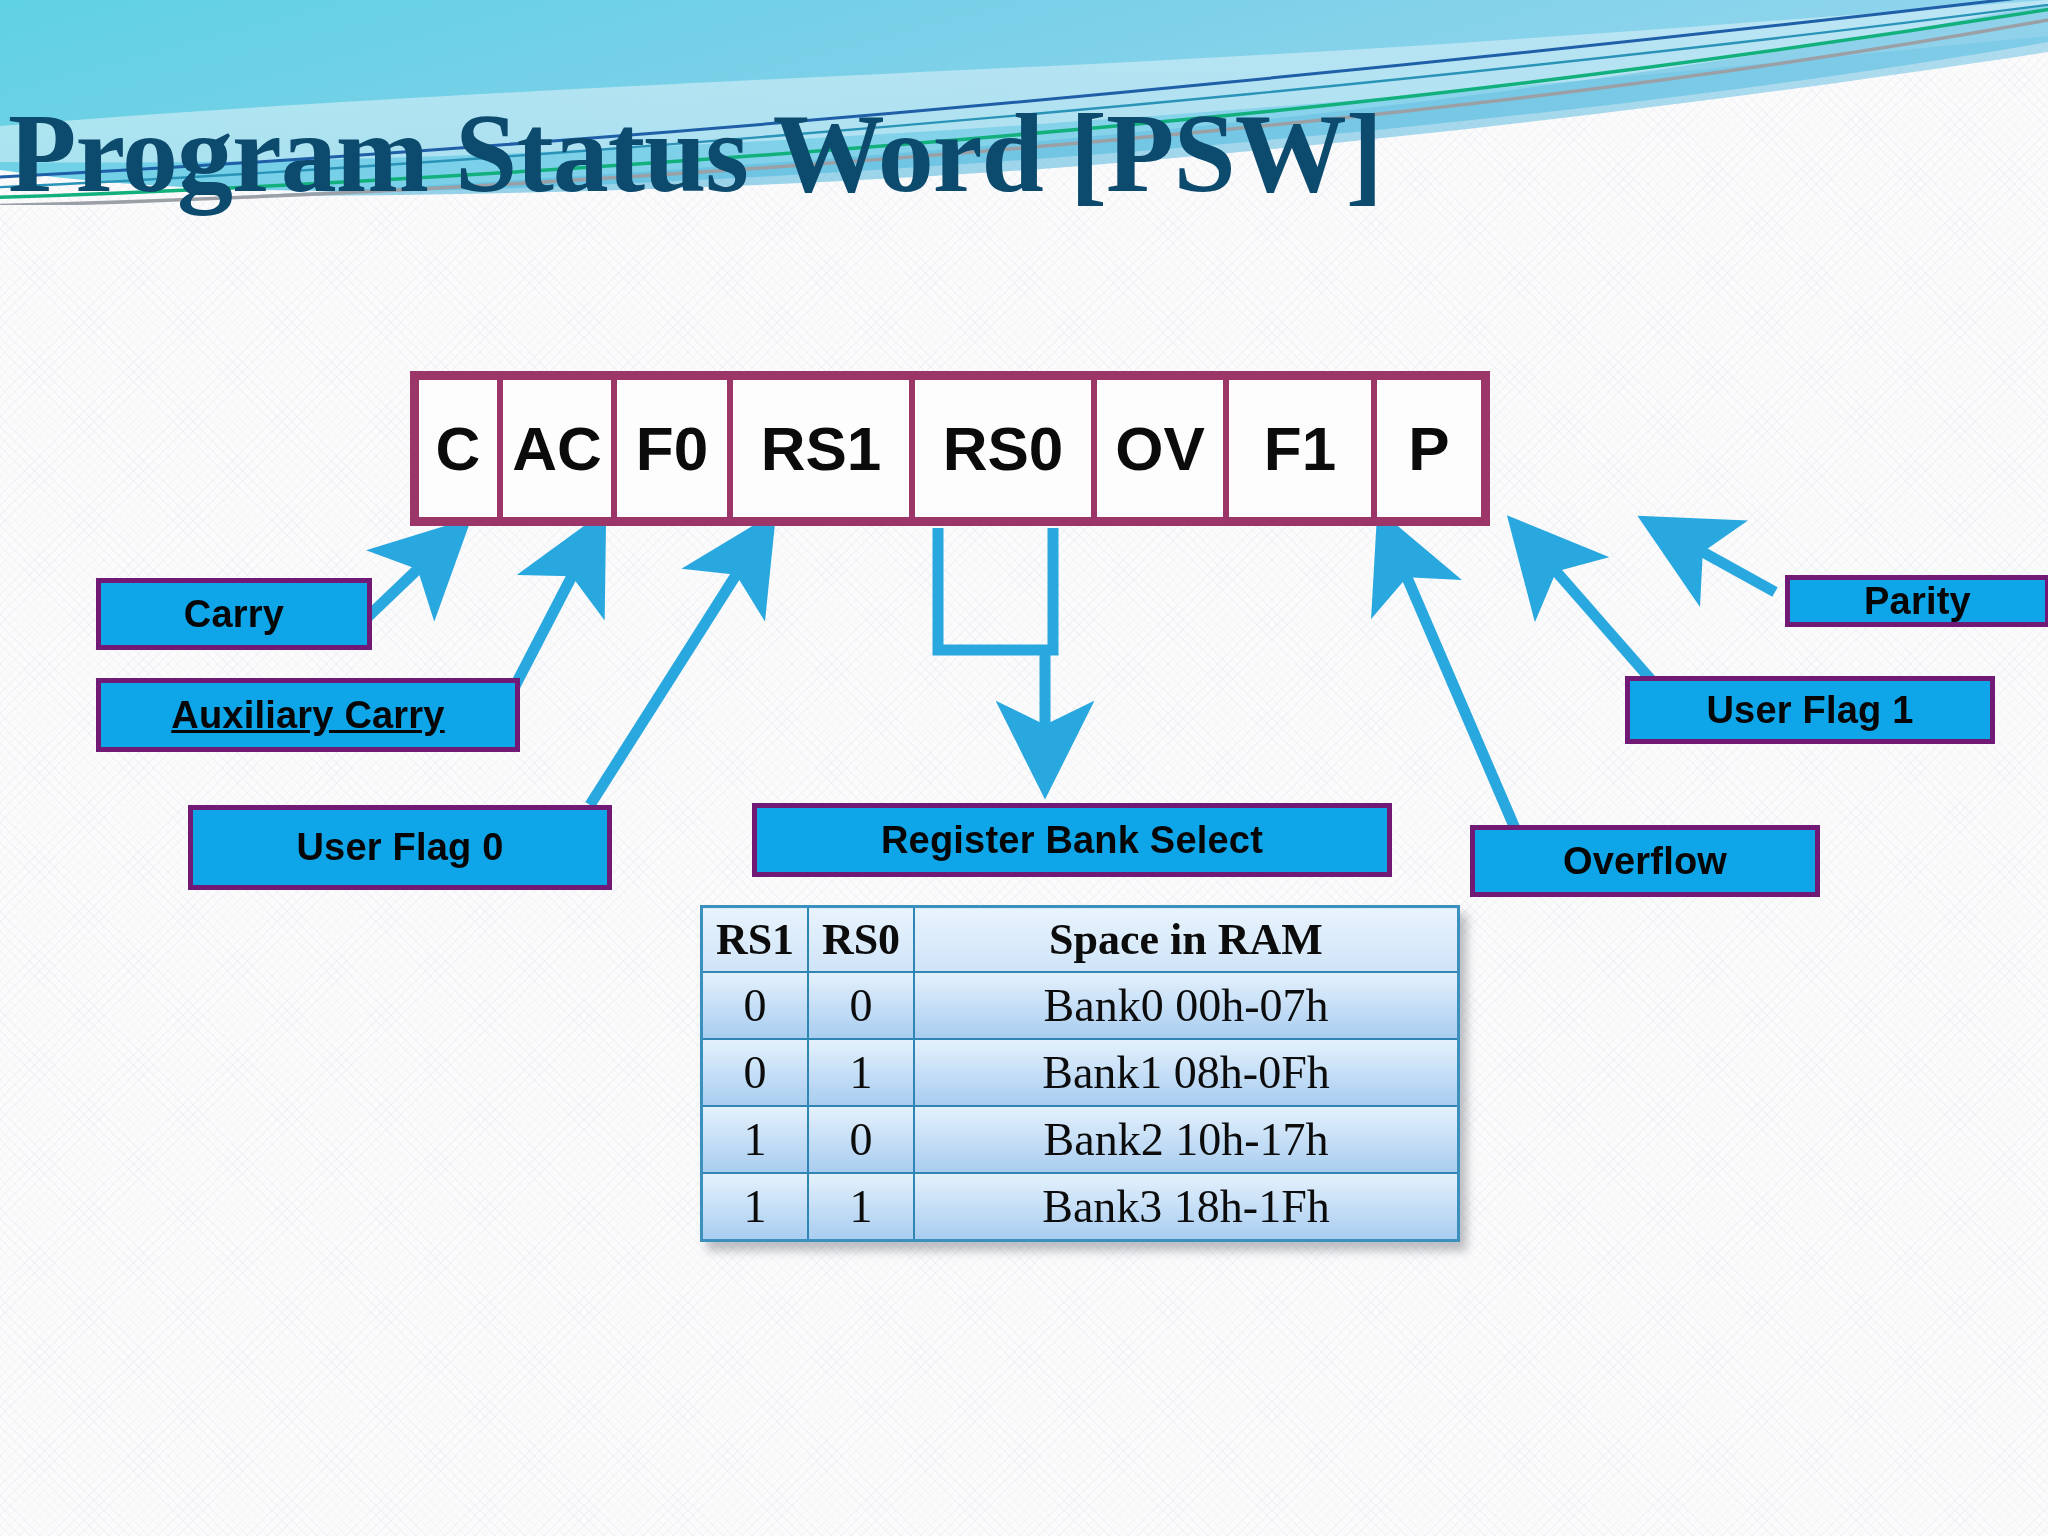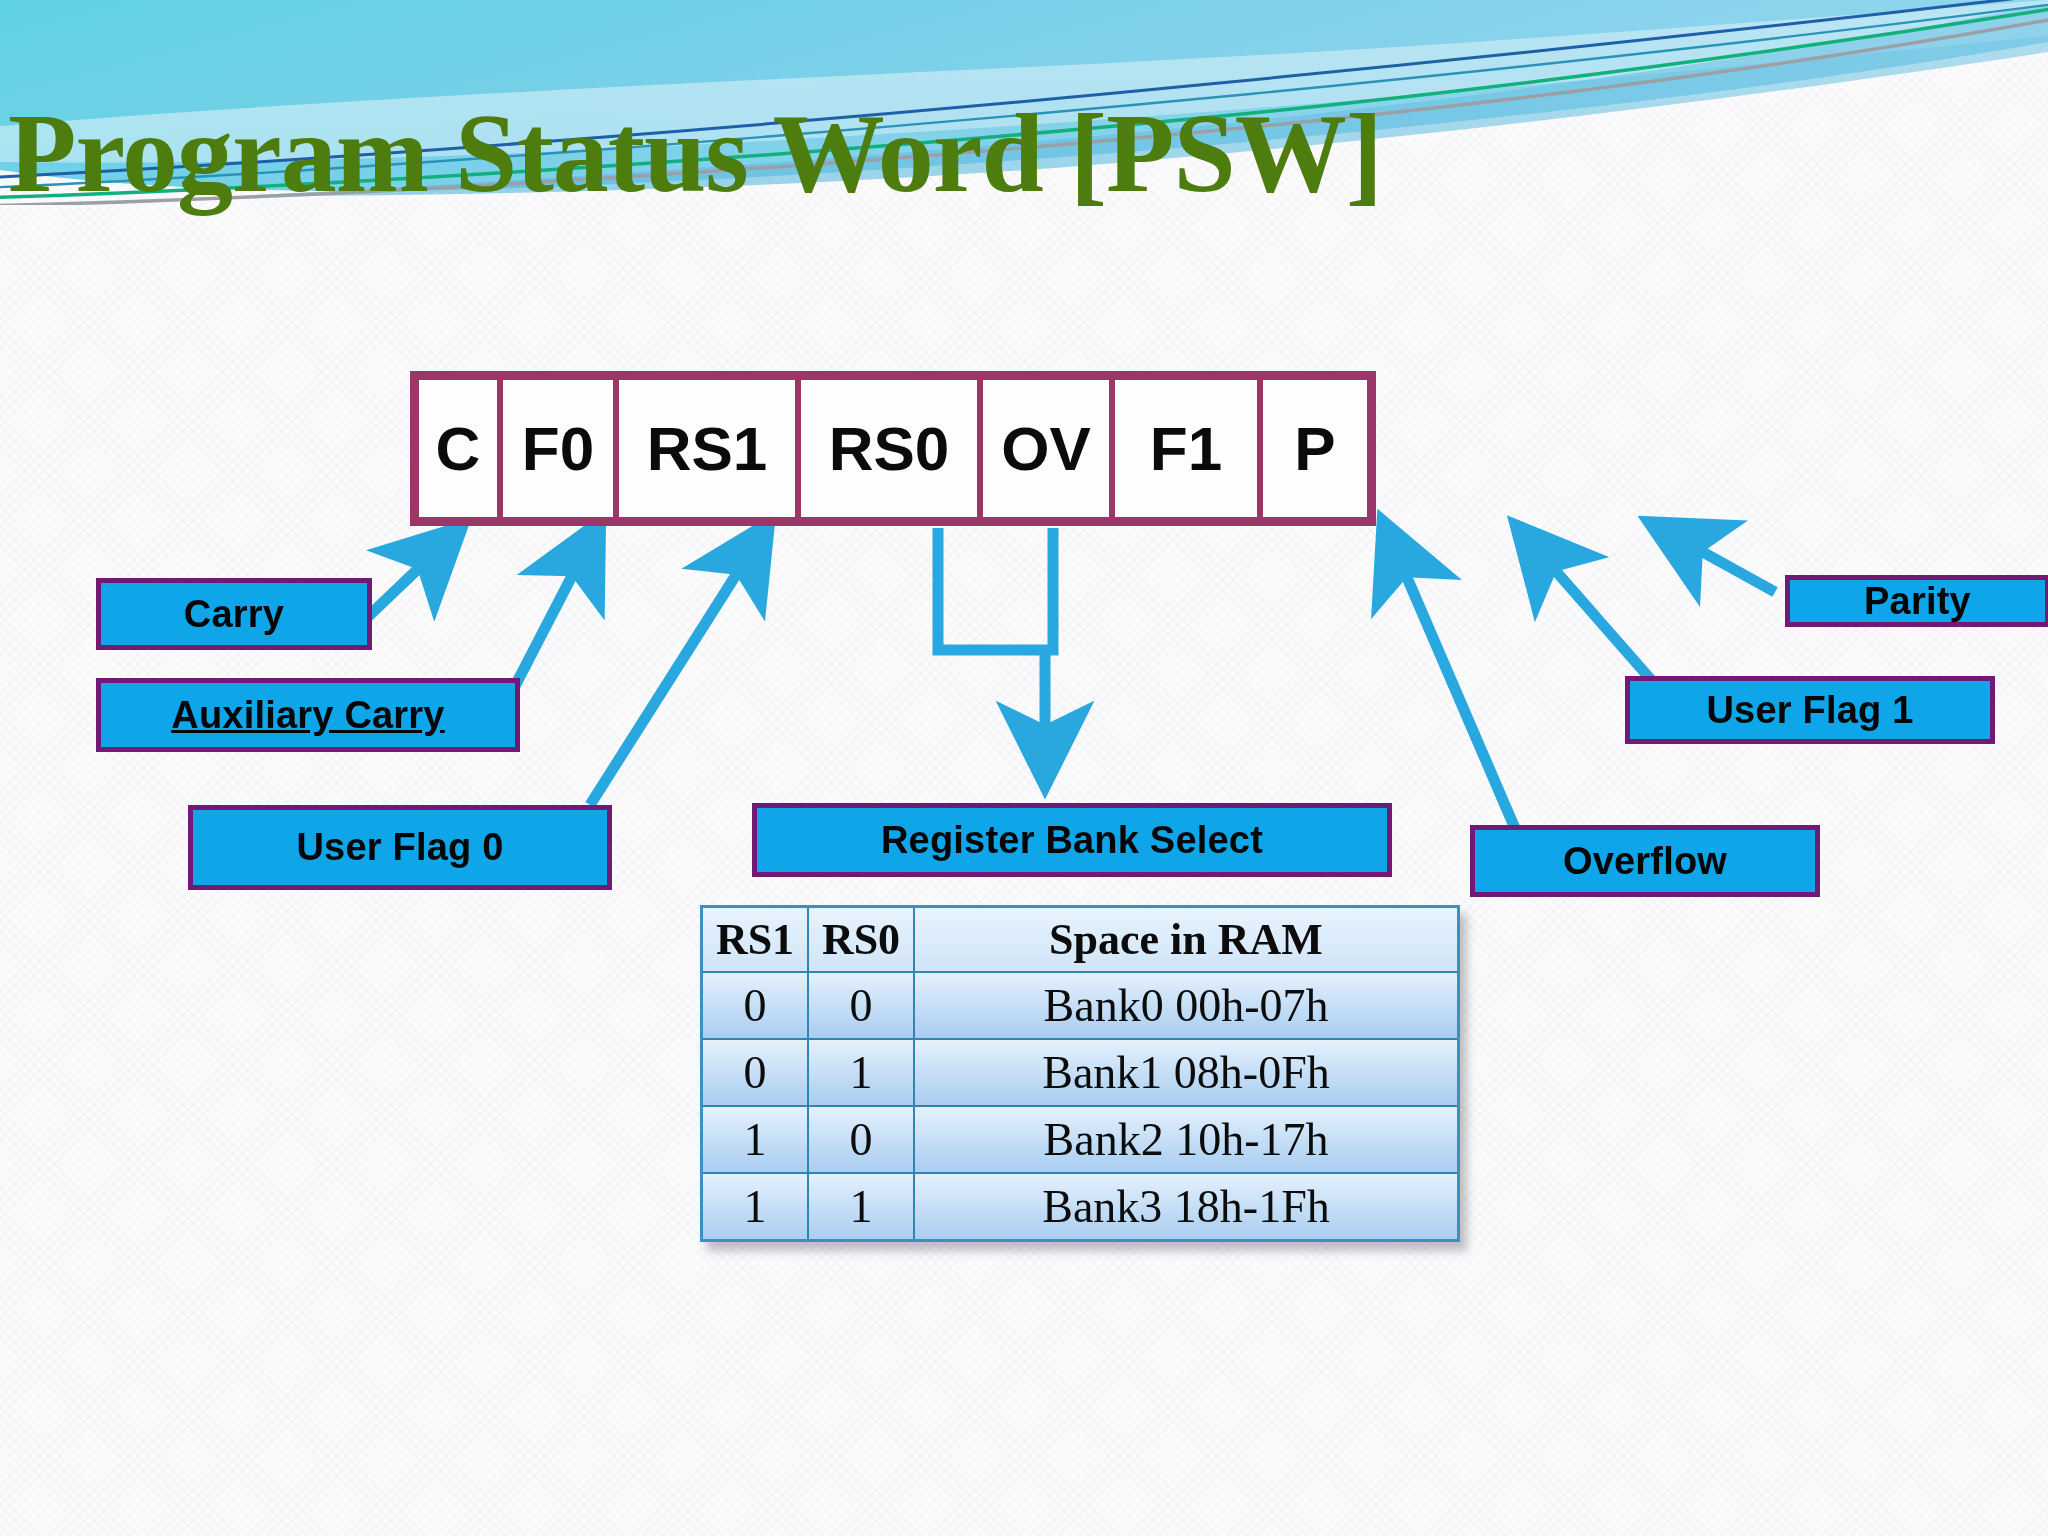--- a/index.html
+++ b/index.html
@@ -21,21 +21,21 @@
   
   #header{
     position:absolute;left:0;top:0;width:2048px;height:205px;z-index:1;
     overflow:hidden;
   }
   #header svg{display:block;}
   #page-title{
     position:absolute;left:8px;top:16px;z-index:3;
     font-family:"Liberation Serif", serif;
     font-size:112px;line-height:1.12;
-    color:#4d7c0f;
+    color:#0c4a6e;
     letter-spacing:-1px;
     white-space:nowrap;
   }
 
   
   #psw-register{
     position:absolute;left:410px;top:371px;z-index:4;
     display:flex;
     border:9px solid #9c3568;
     background:#9c3568;
@@ -161,20 +161,21 @@
 
   <line x1="1520" y1="840" x2="1393" y2="545" stroke="#29a8e0" stroke-width="11" marker-end="url(#ah)"></line>
 
   <line x1="1660" y1="690" x2="1533" y2="545" stroke="#29a8e0" stroke-width="11" marker-end="url(#ah)"></line>
 
   <line x1="1775" y1="592" x2="1672" y2="535" stroke="#29a8e0" stroke-width="11" marker-end="url(#ah)"></line>
 </svg>
 
 <div id="psw-register">
   <div class="psw-cell" style="width:78px">C</div>
+  <div class="psw-cell" style="width:108px">AC</div>
   <div class="psw-cell" style="width:110px">F0</div>
   <div class="psw-cell" style="width:176px">RS1</div>
   <div class="psw-cell" style="width:176px">RS0</div>
   <div class="psw-cell" style="width:126px">OV</div>
   <div class="psw-cell" style="width:142px">F1</div>
   <div class="psw-cell" style="width:104px">P</div>
 </div>
 
 <div class="label-box" style="left:76px;  top:578px; width:276px; height:72px;">Carry</div>
 

